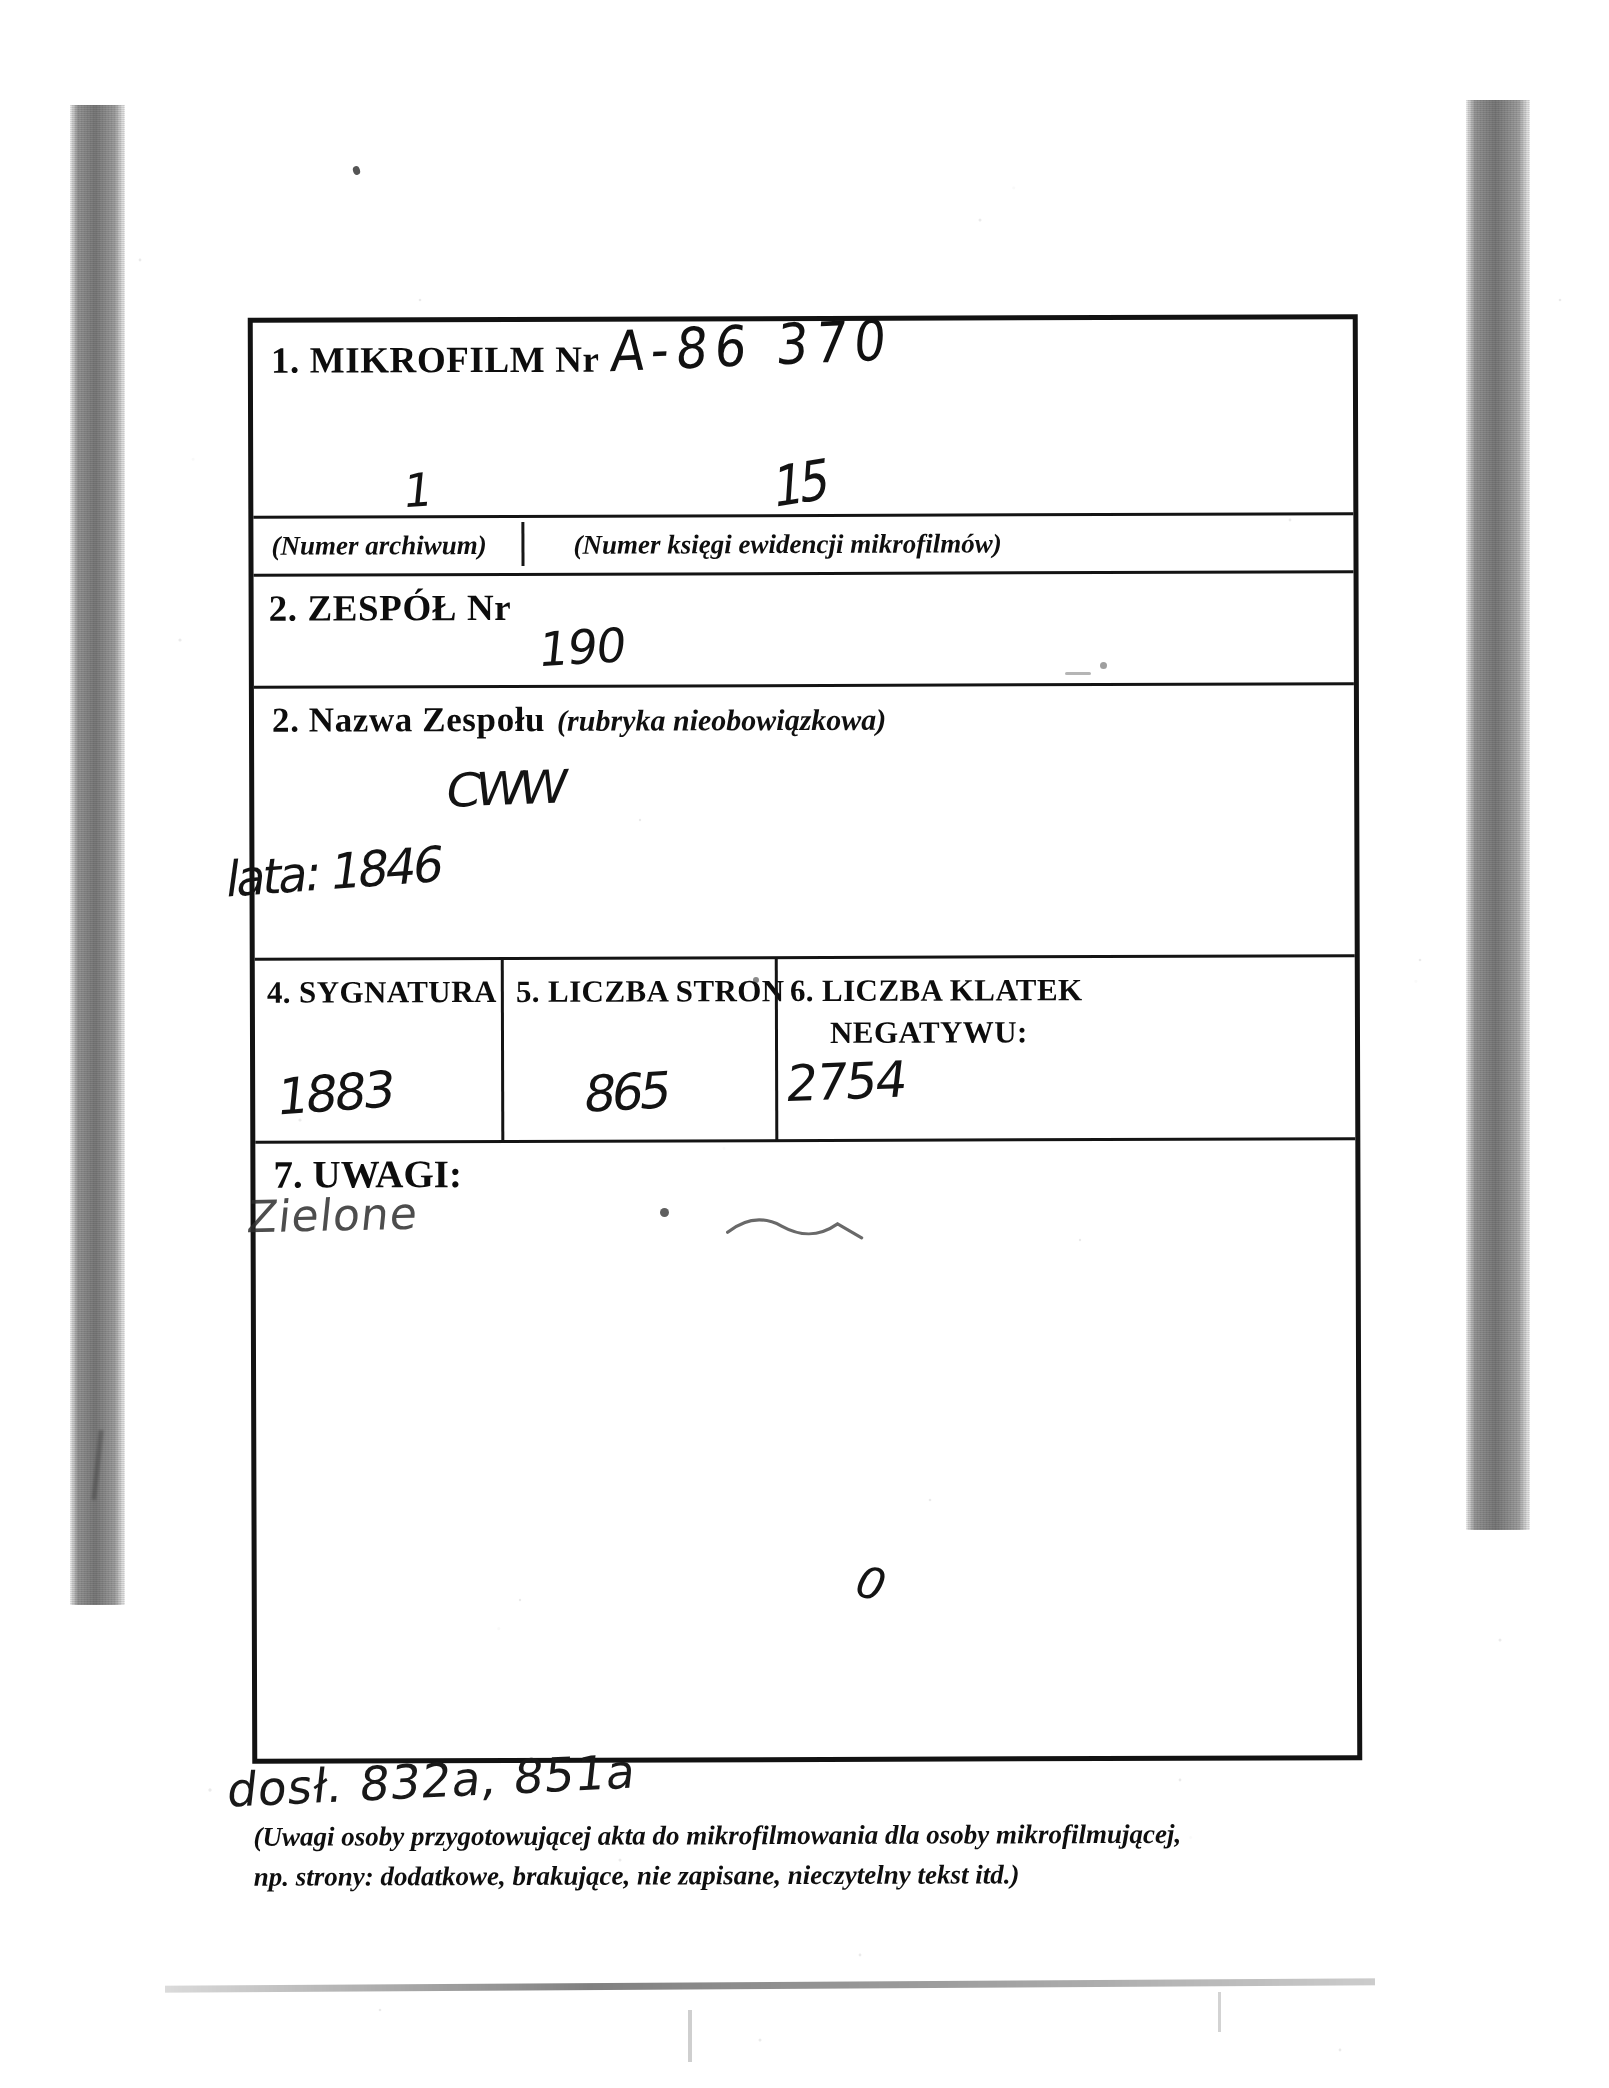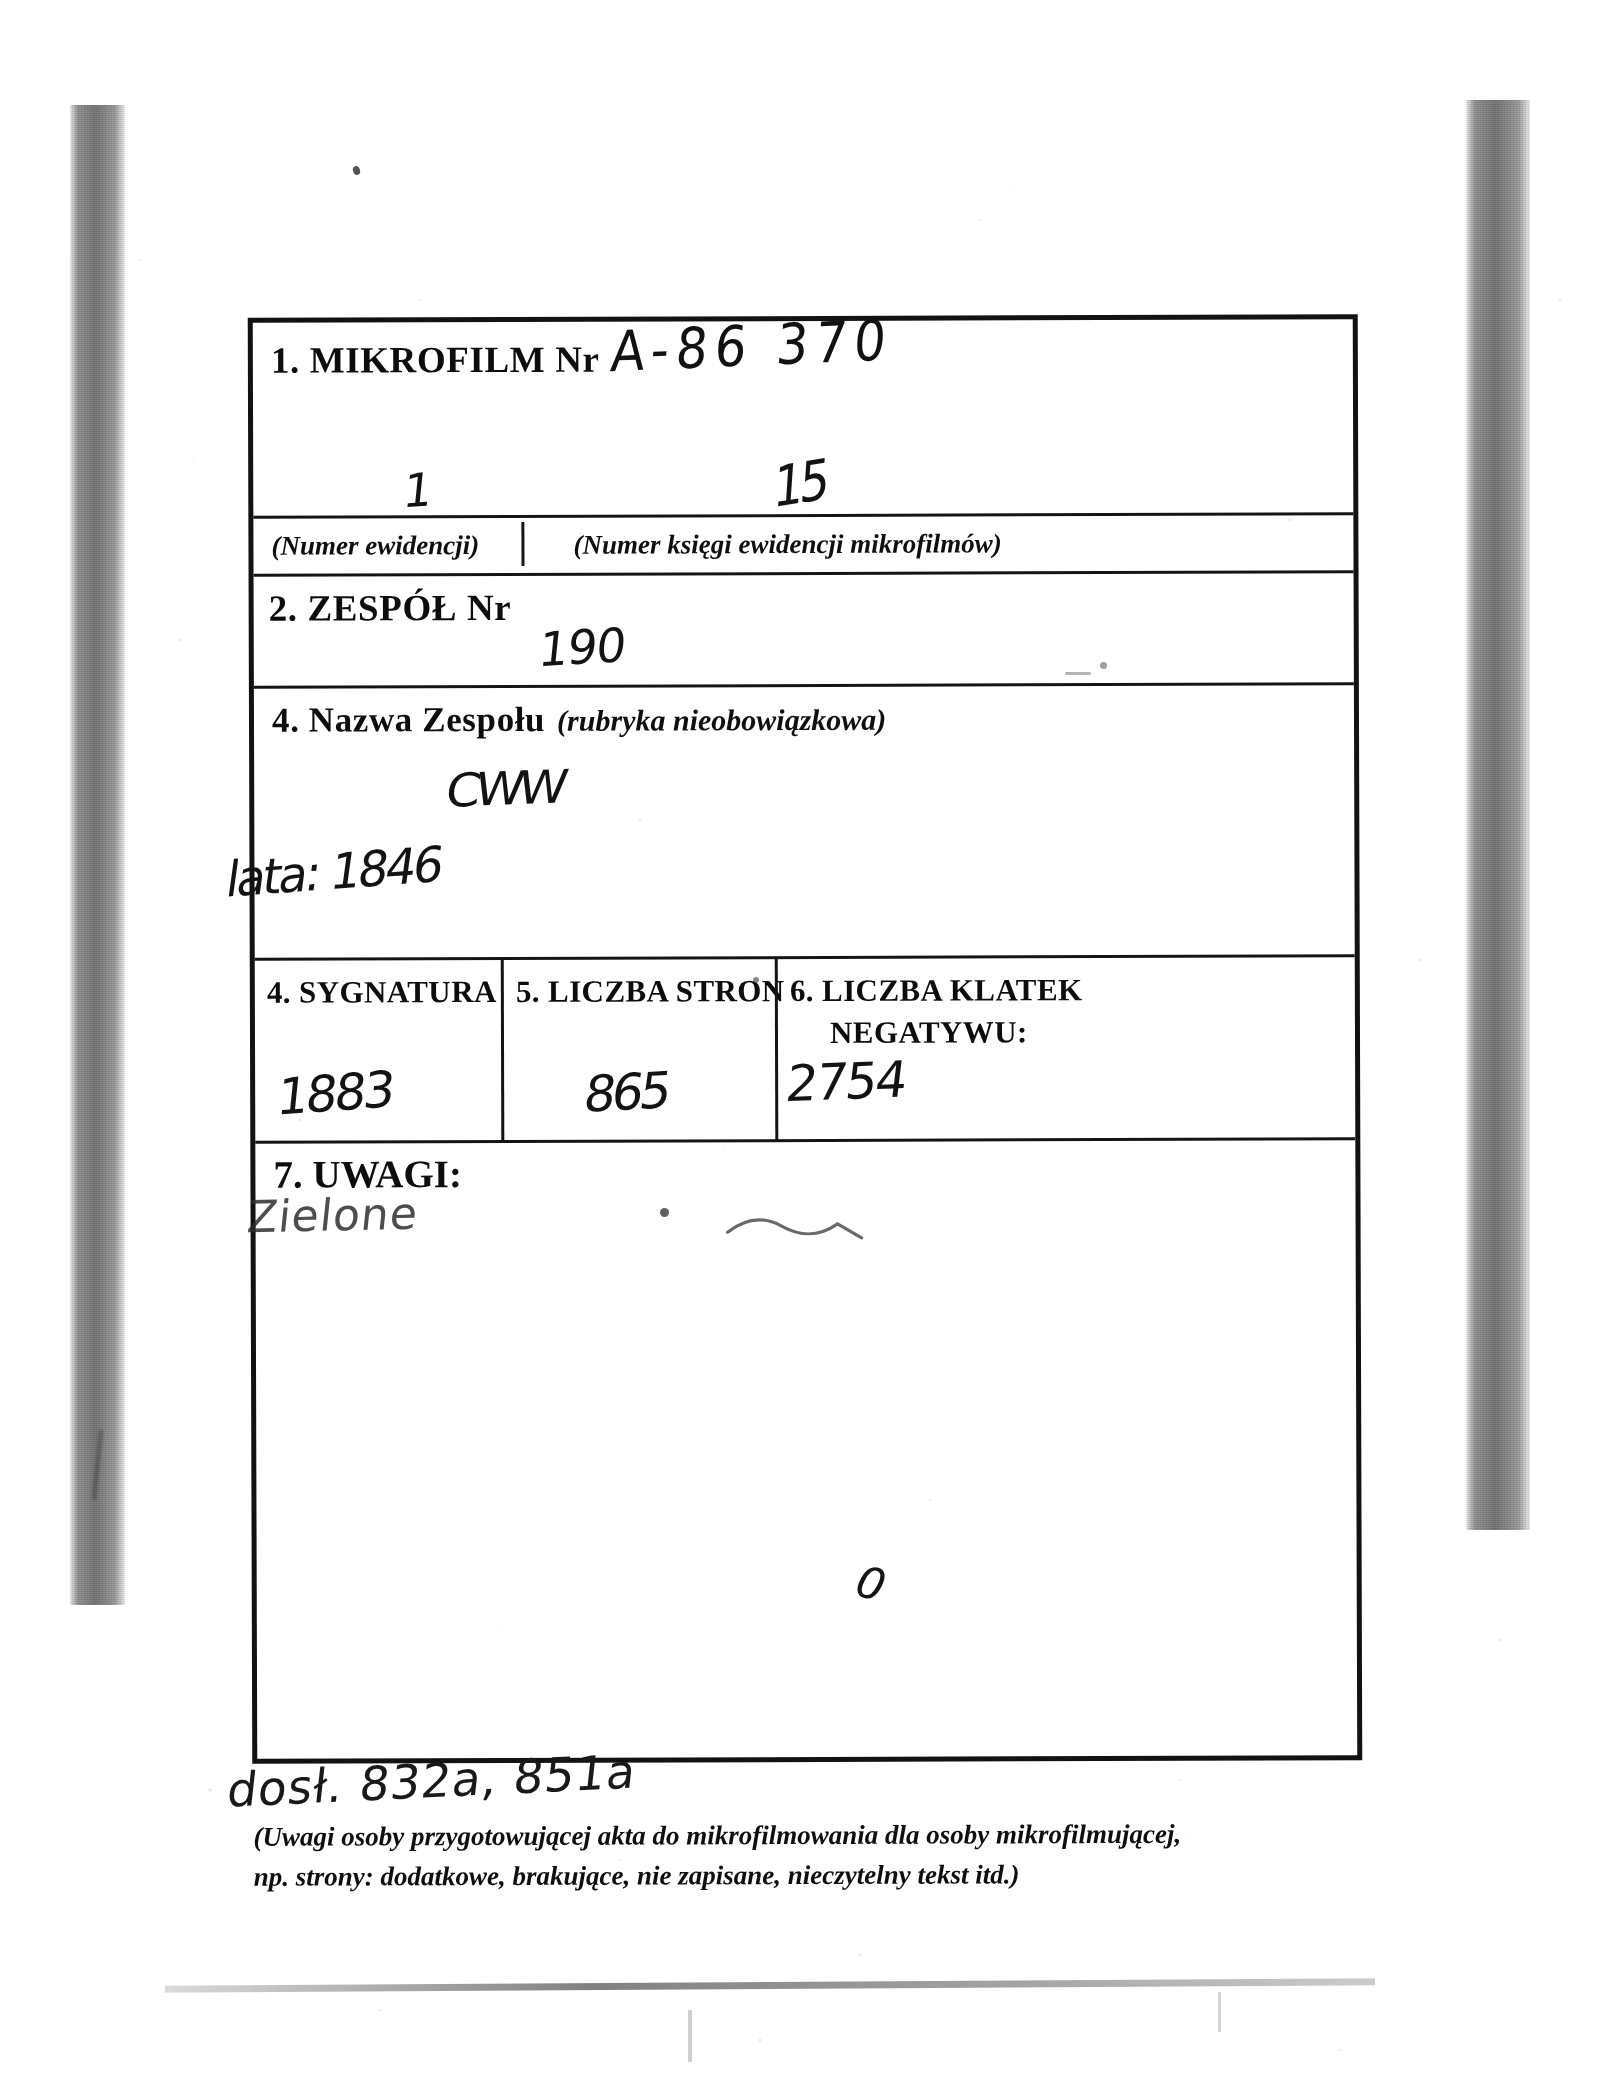--- a/index.html
+++ b/index.html
@@ -253,33 +253,33 @@
   <div id="form-card">
 
     <div class="row hr" id="row-microfilm">
       <div class="printed-label" id="microfilm-label">1. MIKROFILM  Nr</div>
       <div id="microfilm-value">A-86 370</div>
     </div>
 
     <div class="row hr" id="row-captions">
       <div id="value-archiwum">1</div>
       <div id="value-ksiega">15</div>
-      <div class="italic-caption" id="caption-archiwum">(Numer ewidencji)</div>
+      <div class="italic-caption" id="caption-archiwum">(Numer archiwum)</div>
       <div id="caption-divider"></div>
       <div class="italic-caption" id="caption-ksiega">(Numer księgi ewidencji mikrofilmów)</div>
     </div>
 
     <div class="row hr" id="row-zespol">
       <div class="printed-label" id="zespol-label">2. ZESPÓŁ  Nr</div>
       <div id="zespol-value">190</div>
     </div>
 
     <div class="row hr" id="row-nazwa">
       <div id="nazwa-label">
-        <span class="printed-label">4. Nazwa Zespołu</span><span id="nazwa-hint">(rubryka nieobowiązkowa)</span>
+        <span class="printed-label">2. Nazwa Zespołu</span><span id="nazwa-hint">(rubryka nieobowiązkowa)</span>
       </div>
       <div id="nazwa-value">CWW</div>
       <div id="nazwa-years">lata: 1846</div>
     </div>
 
     <div class="row hr" id="row-counts">
 
       <div class="count-cell" id="cell-sygnatura">
         <div class="count-head">4. SYGNATURA</div>
         <div class="count-value" id="value-sygnatura">1883</div>

